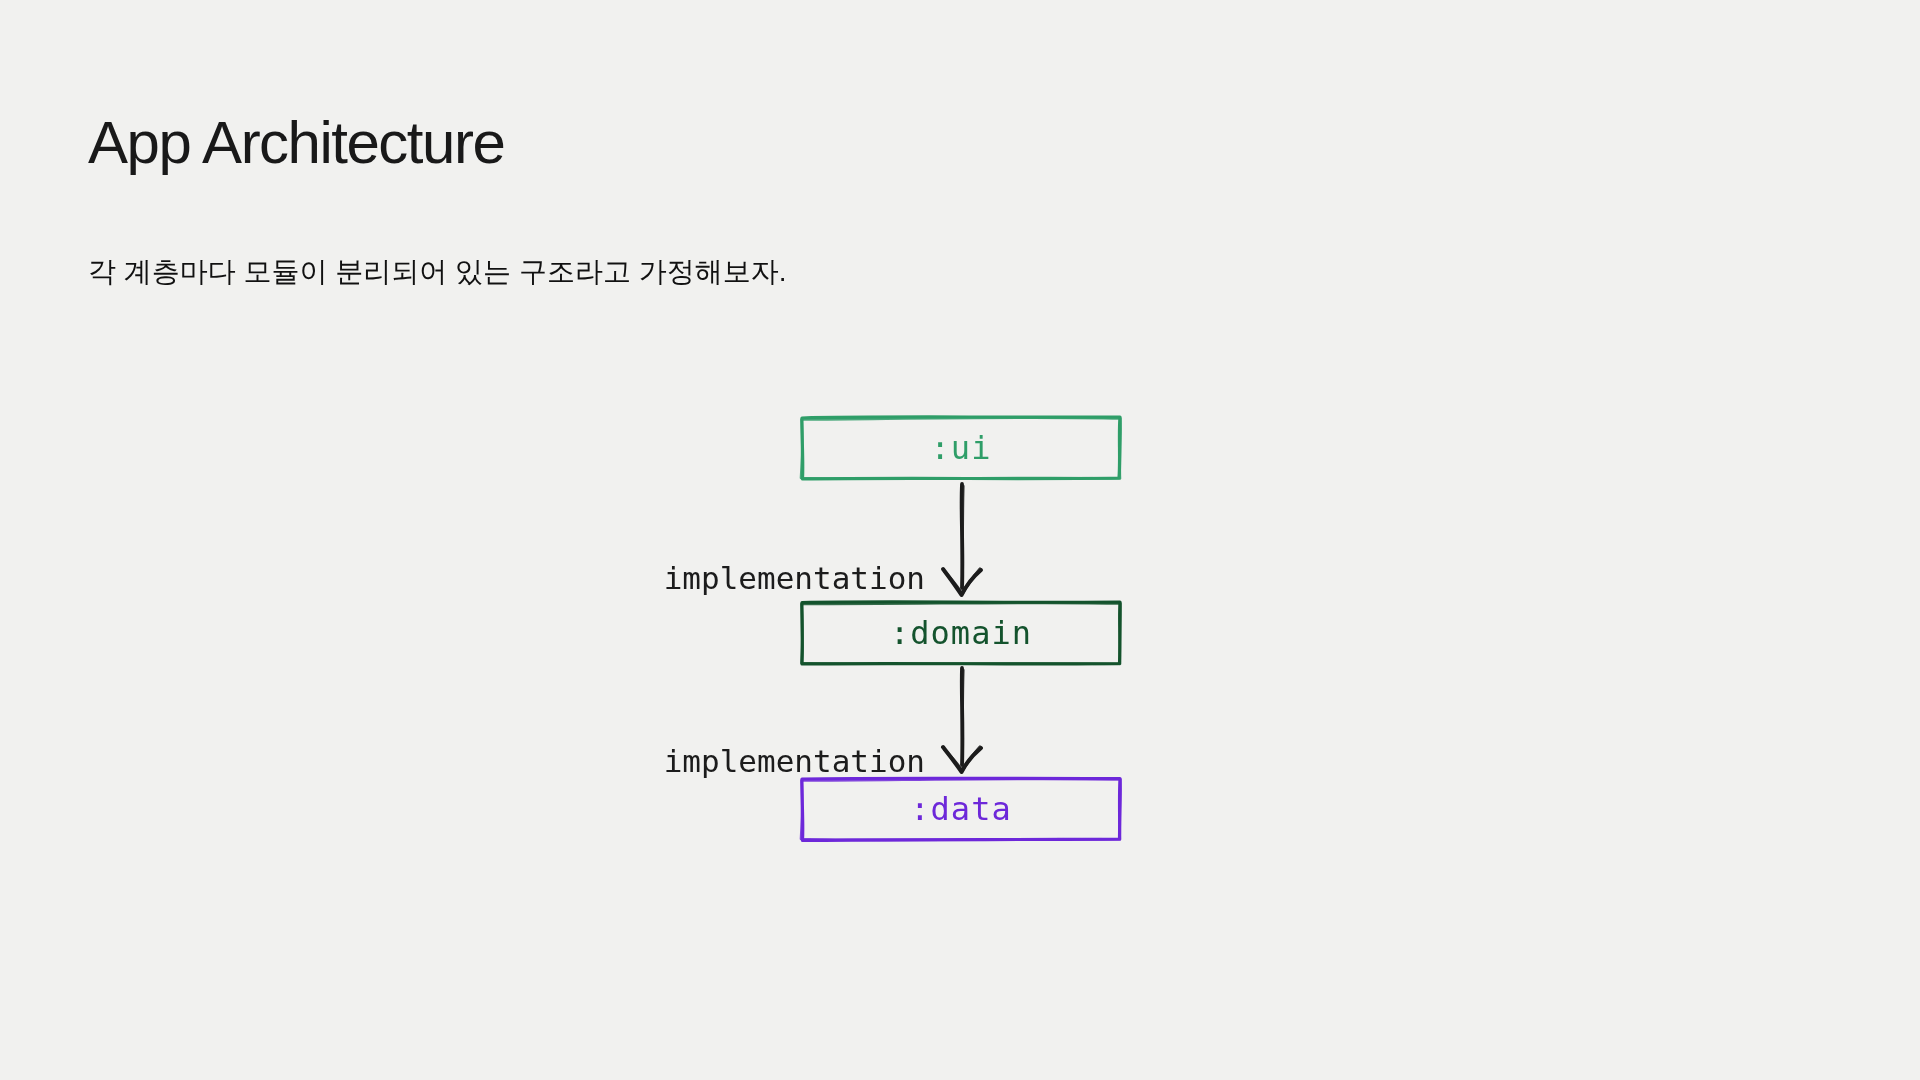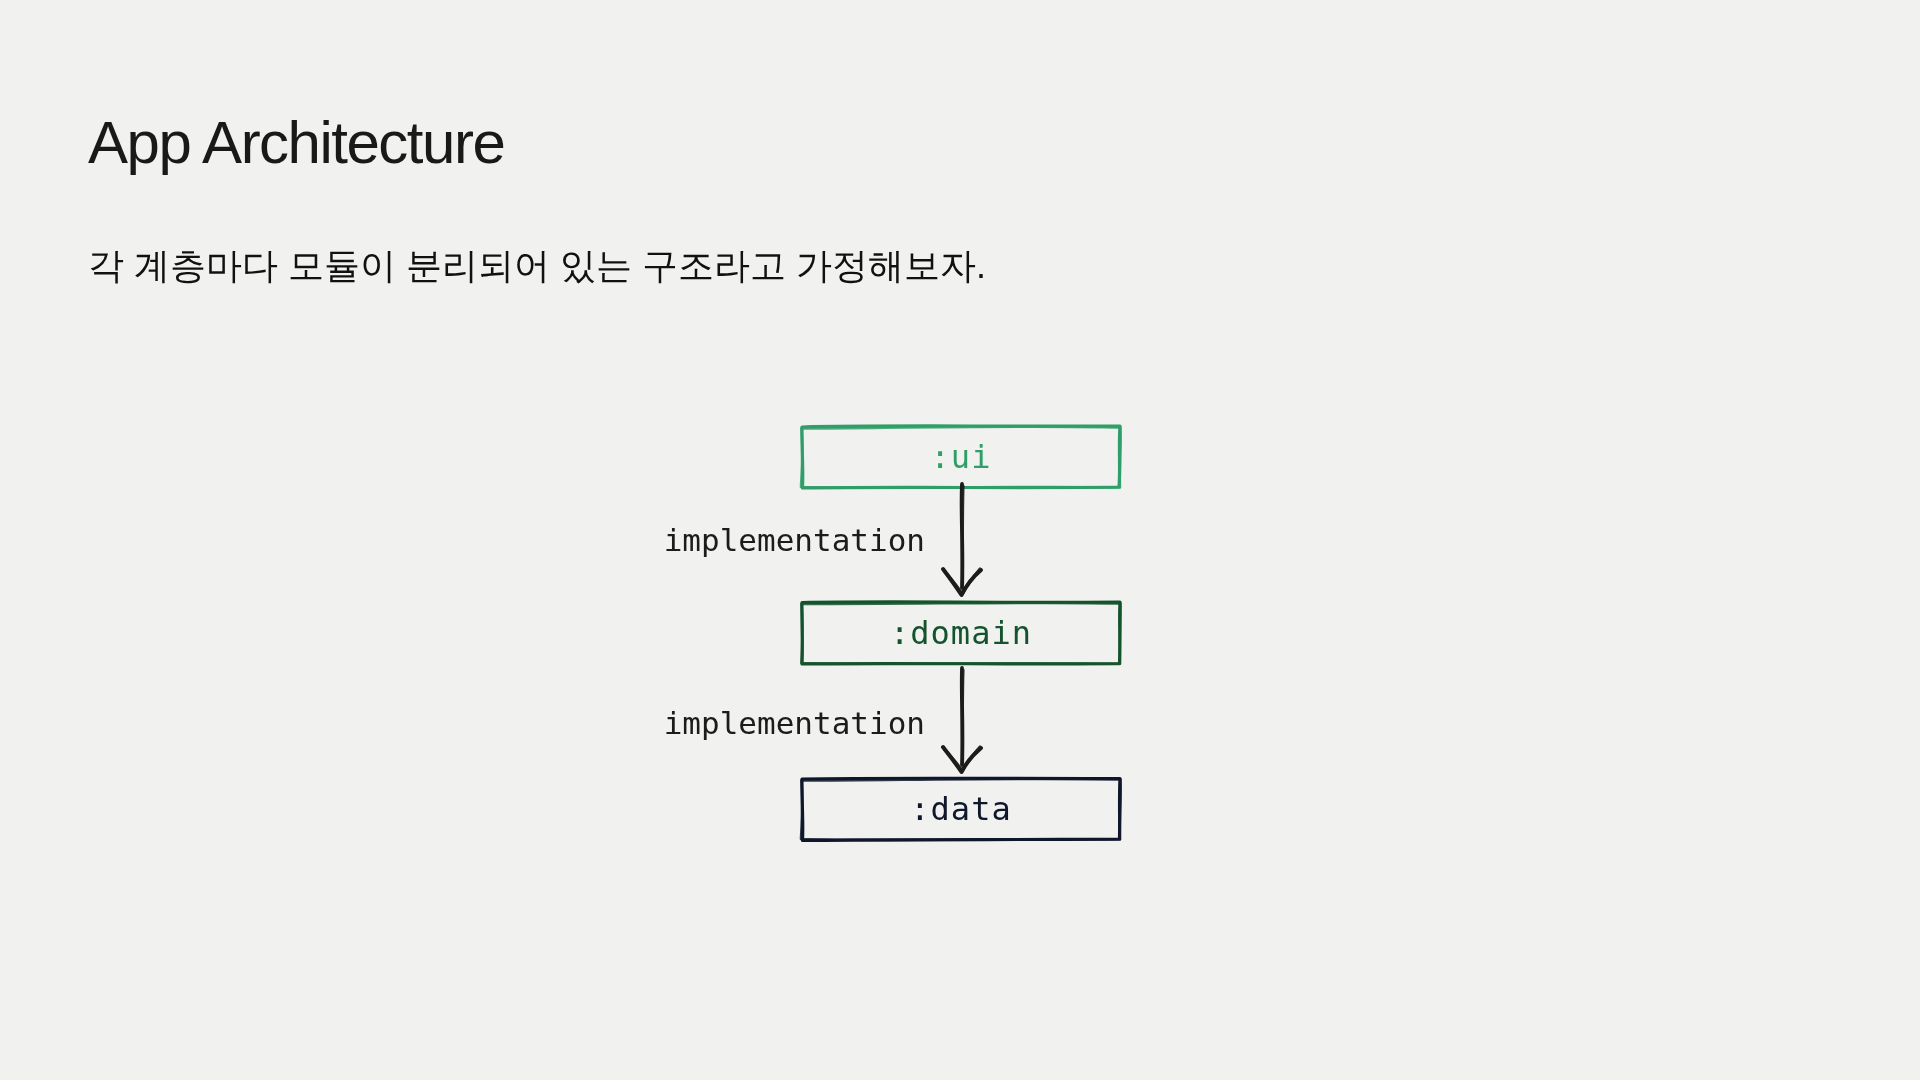--- a/index.html
+++ b/index.html
@@ -14,22 +14,22 @@
     position:absolute;
     left:88px; top:110px;
     font-size:60px;
     font-weight:400;
     letter-spacing:-1.5px;
     color:#191919;
     line-height:1.1;
   }
   .intro-text {
     position:absolute;
-    left:88px; top:240px;
-    font-size:36px;
+    left:88px; top:252px;
+    font-size:28px;
     font-weight:400;
     color:#111111;
     line-height:1.45;
   }
   .diagram {
     position:absolute;
     left:0; top:0; width:1920px; height:1080px;
   }
   .node {
     position:absolute;
@@ -42,39 +42,40 @@
     overflow:visible;
   }
   .node .node-label {
     position:absolute; left:0; top:0;
     width:326px; height:70px;
     display:flex; align-items:center; justify-content:center;
     font-family:"DejaVu Sans Mono", monospace;
     font-size:32px;
     letter-spacing:1px;
   }
-  .node-ui     { top:422px;text-align:center; }
+  .node-ui     { top:413px;text-align:center; }
   .node-domain { top:598px; }
   .node-data   { top:774px; }
   .arrow {
     position:absolute;
     left:936px;
     width:52px;
     overflow:visible;
   }
   .arrow-1 { top:482px; height:118px; }
   .arrow-2 { top:667px; height:110px; }
   .edge-label {
     position:absolute;
     left:535px;
     width:390px;
     text-align:right;
     font-family:"DejaVu Sans Mono", monospace;
     font-size:31px;
     line-height:38px;
+    margin-top:38px;
   }
   .edge-label-1 { top:521px; }
   .edge-label-2 { top:704px; }
   .rough { fill:none; stroke:currentColor; stroke-linecap:round; stroke-linejoin:round; }
 </style>
 </head>
 <body style="background: rgb(241, 241, 239);">
 
 <main class="page">
 
@@ -109,21 +110,21 @@
     </div>
 
     <div class="edge-label edge-label-2">implementation</div>
     <svg class="arrow arrow-2" viewBox="0 0 52 110">
       <path class="rough" stroke-width="3.8" d="M26,1 C25,28 27.5,58 26,98"></path>
       <path class="rough" stroke-width="3.2" opacity="0.85" d="M27,3 C26.2,30 26.2,60 26.5,95"></path>
       <path class="rough" stroke-width="4" d="M7,80 C13,88 21,98 25.5,105 C30,96 38,87 45,81"></path>
       <path class="rough" stroke-width="3.2" opacity="0.85" d="M9,83 C15,90 22,97 26,104 C31,95 39,86 44,80"></path>
     </svg>
 
-    <div class="node node-data" style="color: #0f172a;">
+    <div class="node node-data" style="color: #6d28d9;">
       <svg class="rough-border" viewBox="0 0 326 70">
         <path class="rough" stroke-width="3.2" d="M4,5 C80,3.5 190,4.5 322,4.5 C321,24 322,44 321.5,65 C250,66 95,65 4.5,66.5 C5.5,47 3.5,23 4,5 Z"></path>
         <path class="rough" stroke-width="2.6" opacity="0.85" d="M3.5,6.5 C110,6 235,3.5 322.5,5.5 C323.5,26 321,49 322,65.5 C215,64 85,67.5 3,65 C4,46 5,20 3.5,6.5 Z"></path>
       </svg>
       <span class="node-label">:data</span>
     </div>
 
   </section>
 </main>
 

